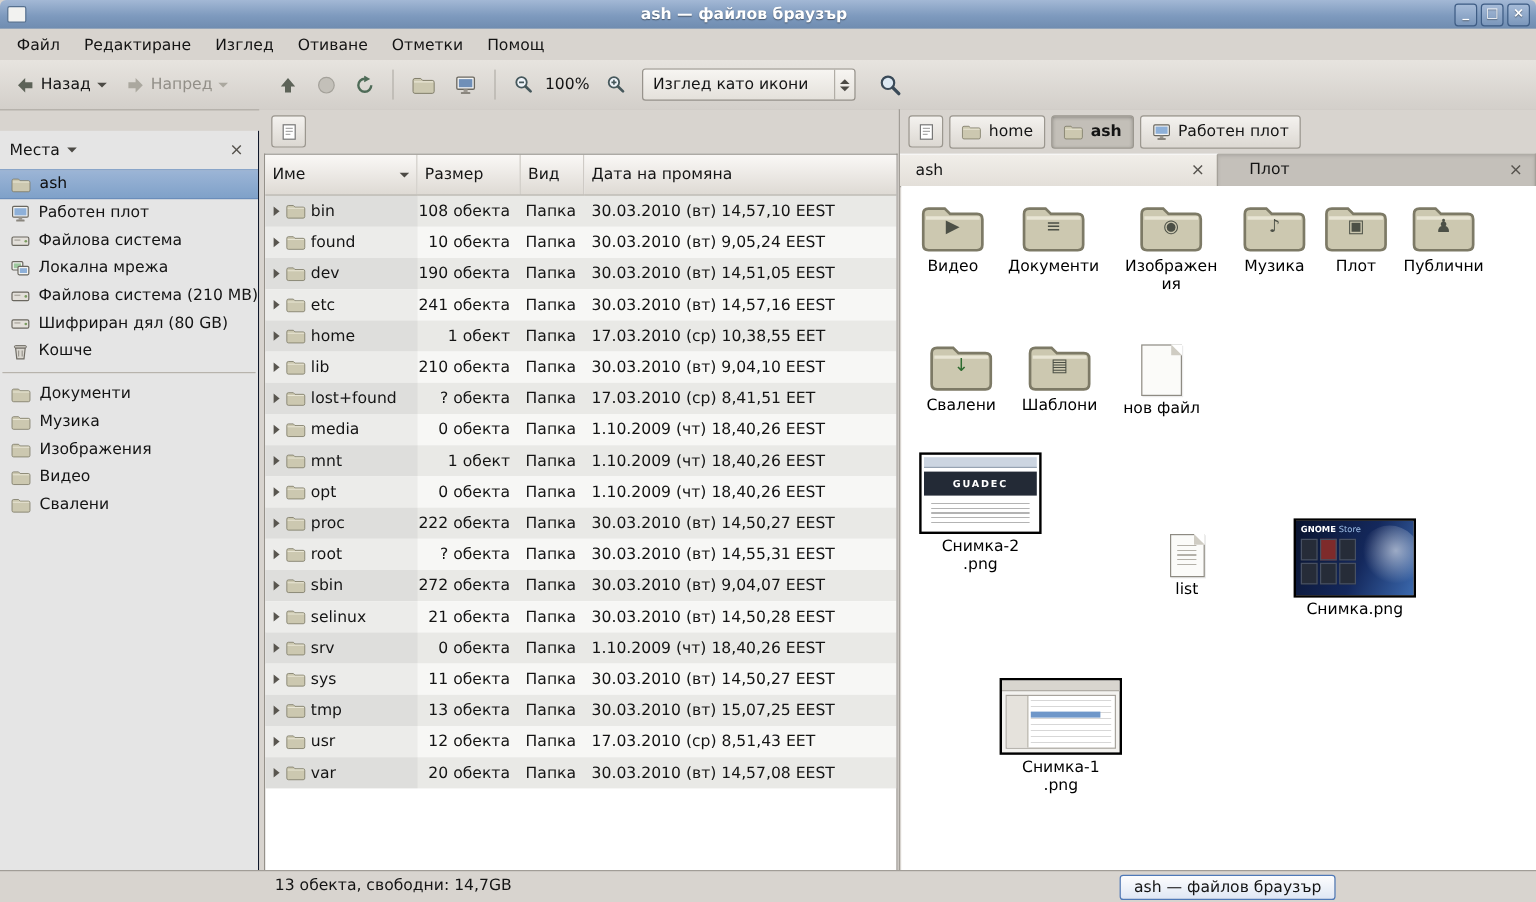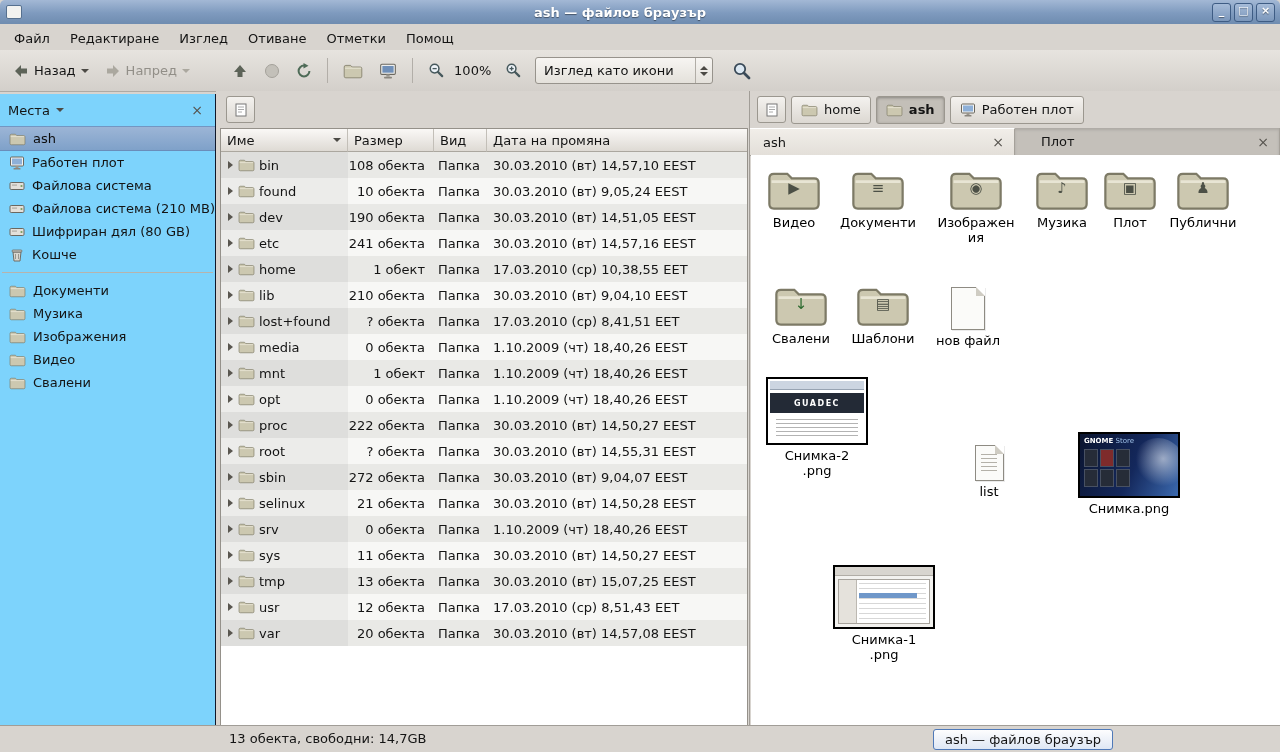--- a/index.html
+++ b/index.html
@@ -33,34 +33,34 @@
   .zoom-label{width:42px;}
   #view-select{display:flex;align-items:center;height:25px;min-width:168px;margin-left:4px;
     border:1px solid #97938c;border-radius:3px;background:linear-gradient(#f7f5f2,#e4e1db);padding-left:8px}
   #view-select .vs-label{flex:1}
   .spin{width:16px;align-self:stretch;border-left:1px solid #b1ada6;display:flex;flex-direction:column;
     align-items:center;justify-content:center;gap:2px;margin-left:8px}
   .tri-up{width:0;height:0;border-left:4px solid transparent;border-right:4px solid transparent;border-bottom:4px solid #4c4a45}
   .tri-down{width:0;height:0;border-left:4px solid transparent;border-right:4px solid transparent;border-top:4px solid #4c4a45}
 
   
-  #sidebar{position:absolute;top:94px;left:0;width:215px;bottom:26px;background:#7dd3fc;border-right:1px solid #0f172a}
+  #sidebar{position:absolute;top:109px;left:0;width:215px;bottom:26px;background:#e5e5e5;border-right:1px solid #0f172a}
   #sidebar-header{height:32px;display:flex;align-items:center;padding:0 8px;gap:6px}
   #places-close{margin-left:auto;color:#55524d;font-size:14px;padding:0 4px}
   .side-item{height:23px;display:flex;align-items:center;gap:7px;padding-left:9px;white-space:nowrap}
   .side-item.selected{background:linear-gradient(#9cb5d6,#7fa1c9);border-top:1px solid #7396c2;border-bottom:1px solid #6a8dba;color:#0d0d0d}
   .side-sep{height:1px;background:#b7b3ac;margin:6px 2px 6px 2px}
 
   
   #middle-pane{position:absolute;top:91px;left:216px;width:533px;bottom:26px;background:#d8d4cf}
   #mp-toolbar{height:37px;display:flex;align-items:center;padding-left:10px}
   .small-btn{width:27px;height:25px;border:1px solid #9b978f;border-radius:3px;
     background:linear-gradient(#f4f2ef,#dcd8d2);display:flex;align-items:center;justify-content:center}
   #listview{position:absolute;top:37px;left:4px;right:1px;bottom:0;background:#fff;border:1px solid #95918a;border-bottom:none;overflow:hidden}
-  #list-header{display:flex;height:23px}
+  #list-header{display:flex;height:34px}
   .col-hdr{background:linear-gradient(#faf8f6,#dedad4);border-right:1px solid #c3bfb8;border-bottom:1px solid #aba79f;
     display:flex;align-items:center;padding:0 6px;box-sizing:border-box;white-space:nowrap}
   .col-hdr:nth-child(1){width:127px}
   .col-hdr:nth-child(2){width:86px}
   .col-hdr:nth-child(3){width:53px}
   .col-hdr:nth-child(4){flex:1;border-right:none}
   .lrow{display:flex;height:26px;align-items:center;white-space:nowrap}
   .lrow.odd{background:#e9e9e6}
   .lrow.even{background:#f7f7f5}
   .c-name{width:127px;display:flex;align-items:center;gap:4px;padding-left:7px;box-sizing:border-box;background:rgba(0,0,0,0.045);height:100%}
@@ -296,20 +296,31 @@
             <rect x="1" y="4.5" width="14" height="7" rx="1.2" fill="#e3e0da" stroke="#6a675f"></rect>
             <circle cx="12.5" cy="8" r="1.1" fill="#7a9c5f"></circle>
             <rect x="3" y="6.5" width="5" height="1.2" fill="#b0aca4"></rect>
           </svg>
         </span>
     <span>Файлова система</span>
   </div>
       <div class="side-item ">
     <span>
           <svg width="16" height="16" viewBox="0 0 16 16">
+            <rect x="1" y="2" width="9" height="7" rx="1" fill="#f4f4f2" stroke="#6a675f"></rect>
+            <rect x="2.5" y="3.5" width="6" height="4" fill="#9ec89e"></rect>
+            <rect x="6" y="6" width="9" height="7" rx="1" fill="#f4f4f2" stroke="#6a675f"></rect>
+            <rect x="7.5" y="7.5" width="6" height="4" fill="#8eb0d8"></rect>
+          </svg>
+        </span>
+    <span>Локална мрежа</span>
+  </div>
+      <div class="side-item ">
+    <span>
+          <svg width="16" height="16" viewBox="0 0 16 16">
             <rect x="1" y="4.5" width="14" height="7" rx="1.2" fill="#e3e0da" stroke="#6a675f"></rect>
             <circle cx="12.5" cy="8" r="1.1" fill="#7a9c5f"></circle>
             <rect x="3" y="6.5" width="5" height="1.2" fill="#b0aca4"></rect>
           </svg>
         </span>
     <span>Файлова система (210 MB)</span>
   </div>
       <div class="side-item ">
     <span>
           <svg width="16" height="16" viewBox="0 0 16 16">

